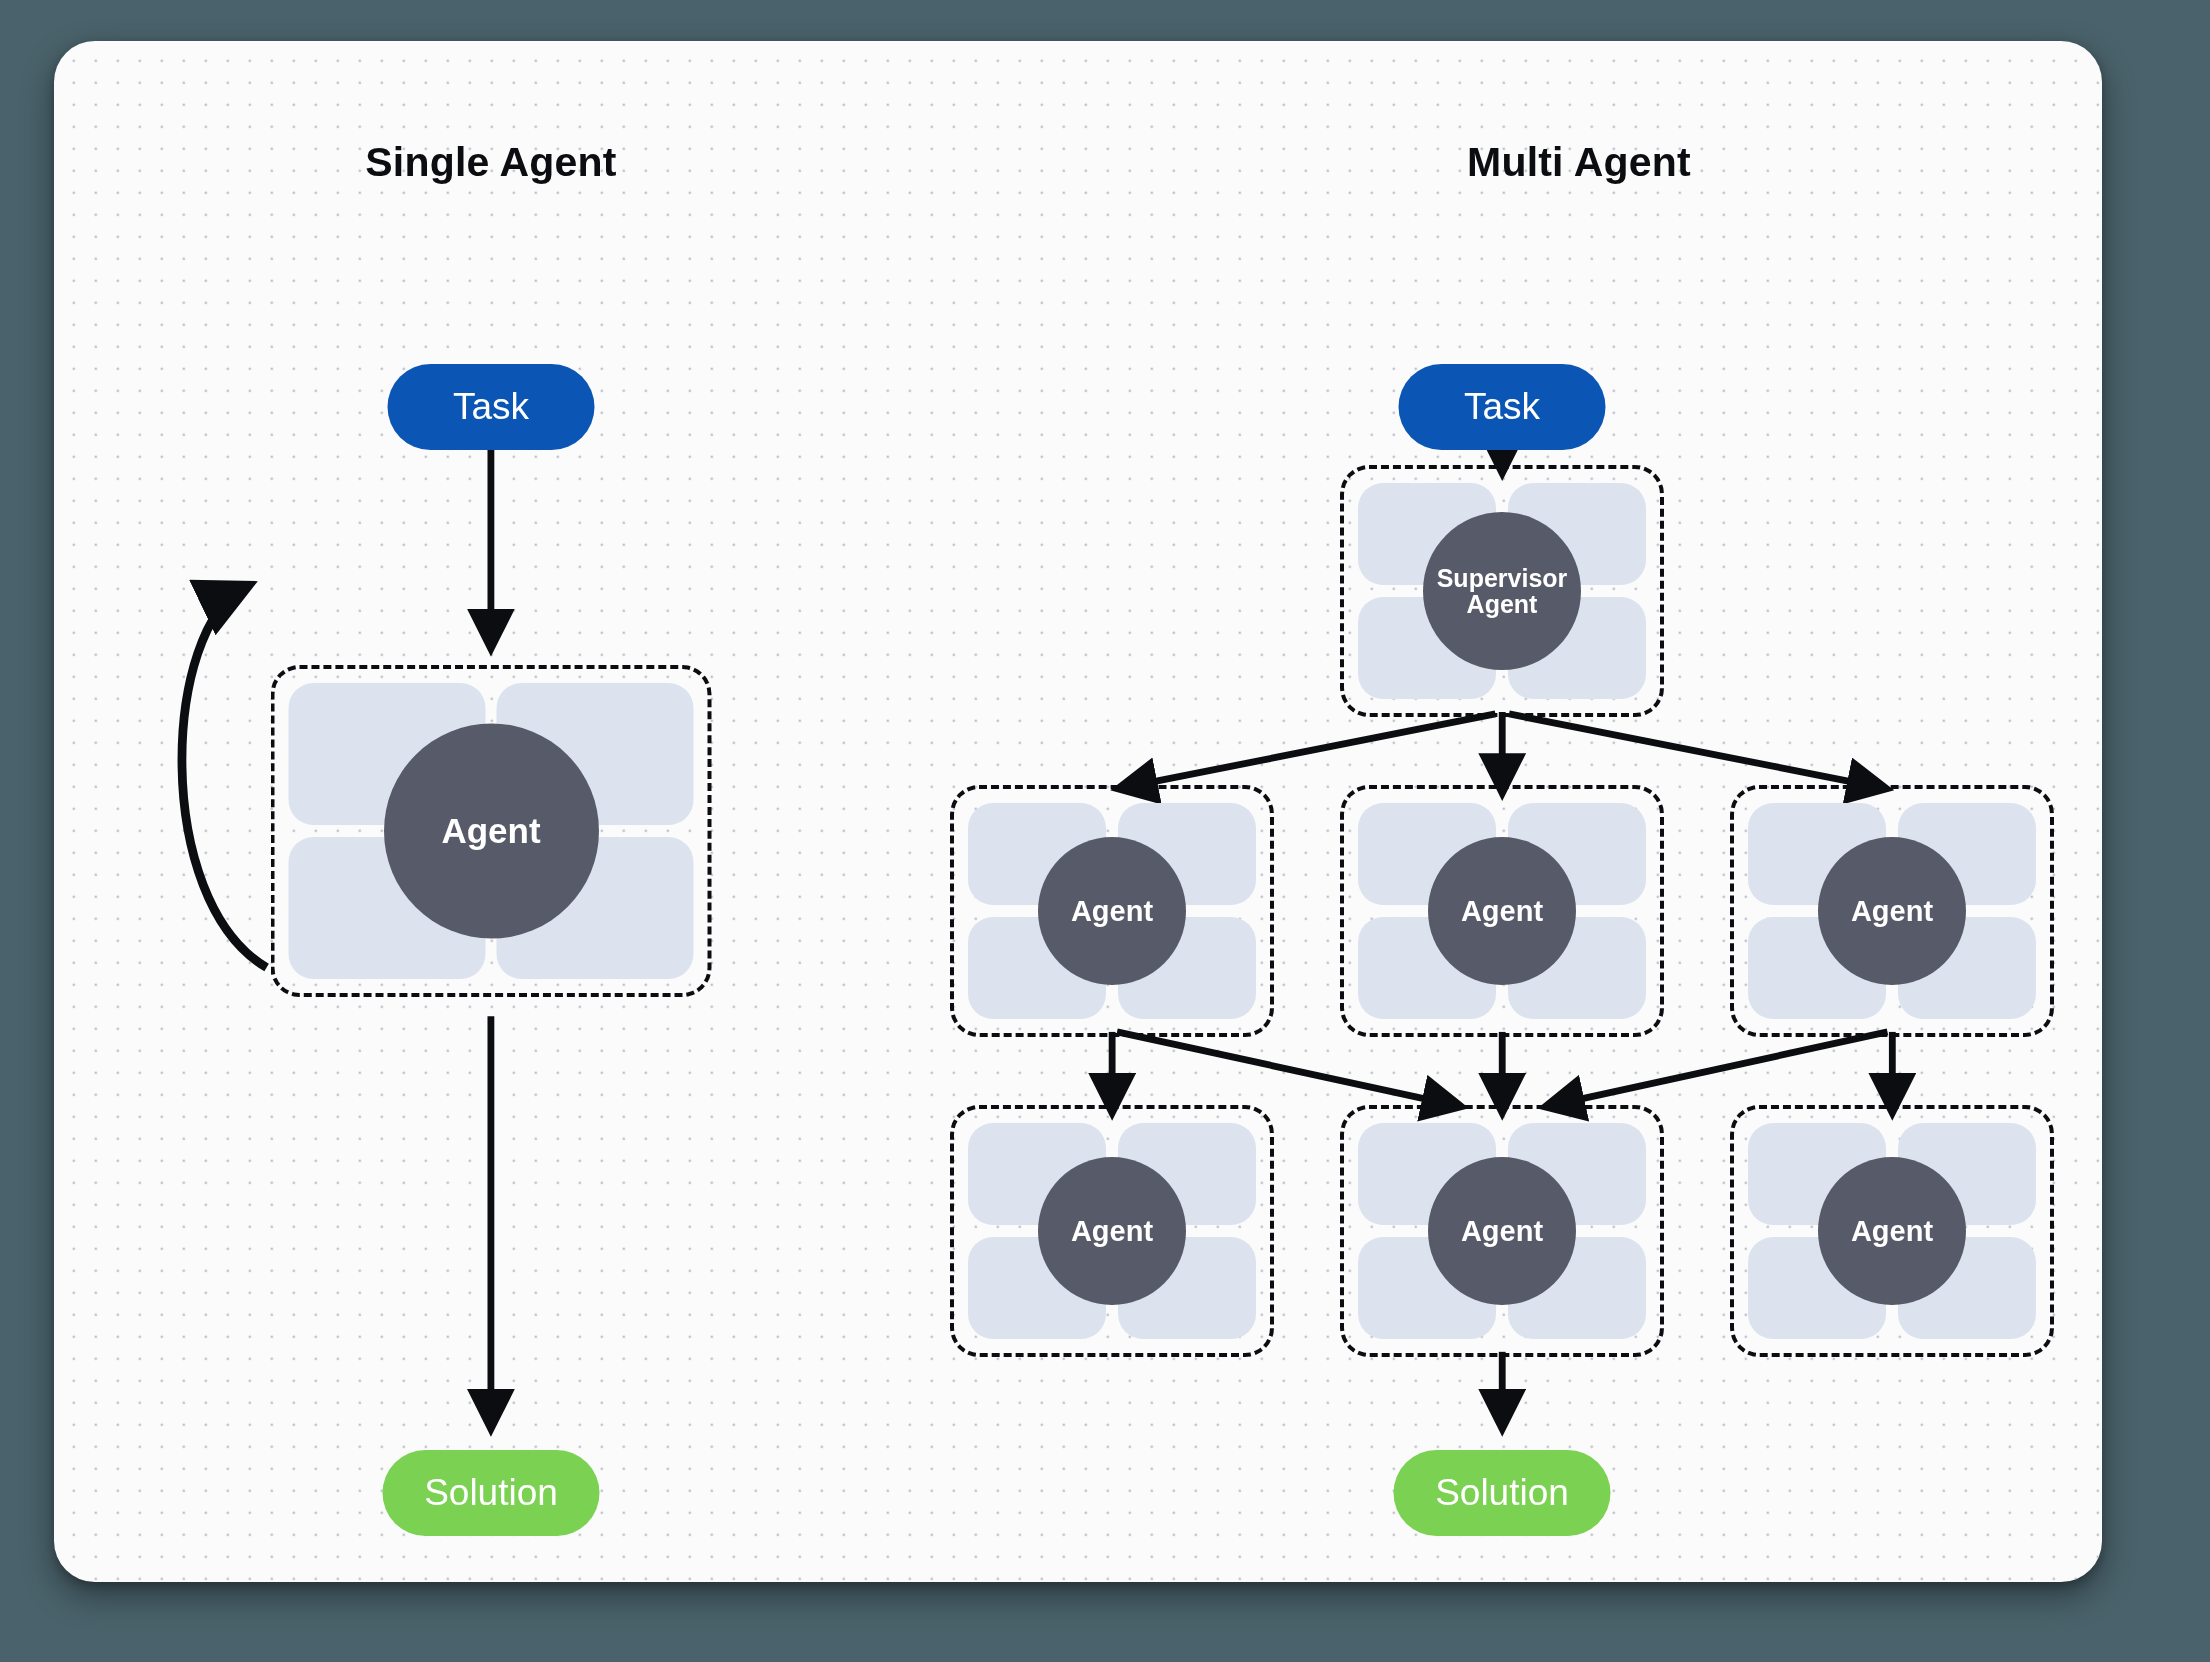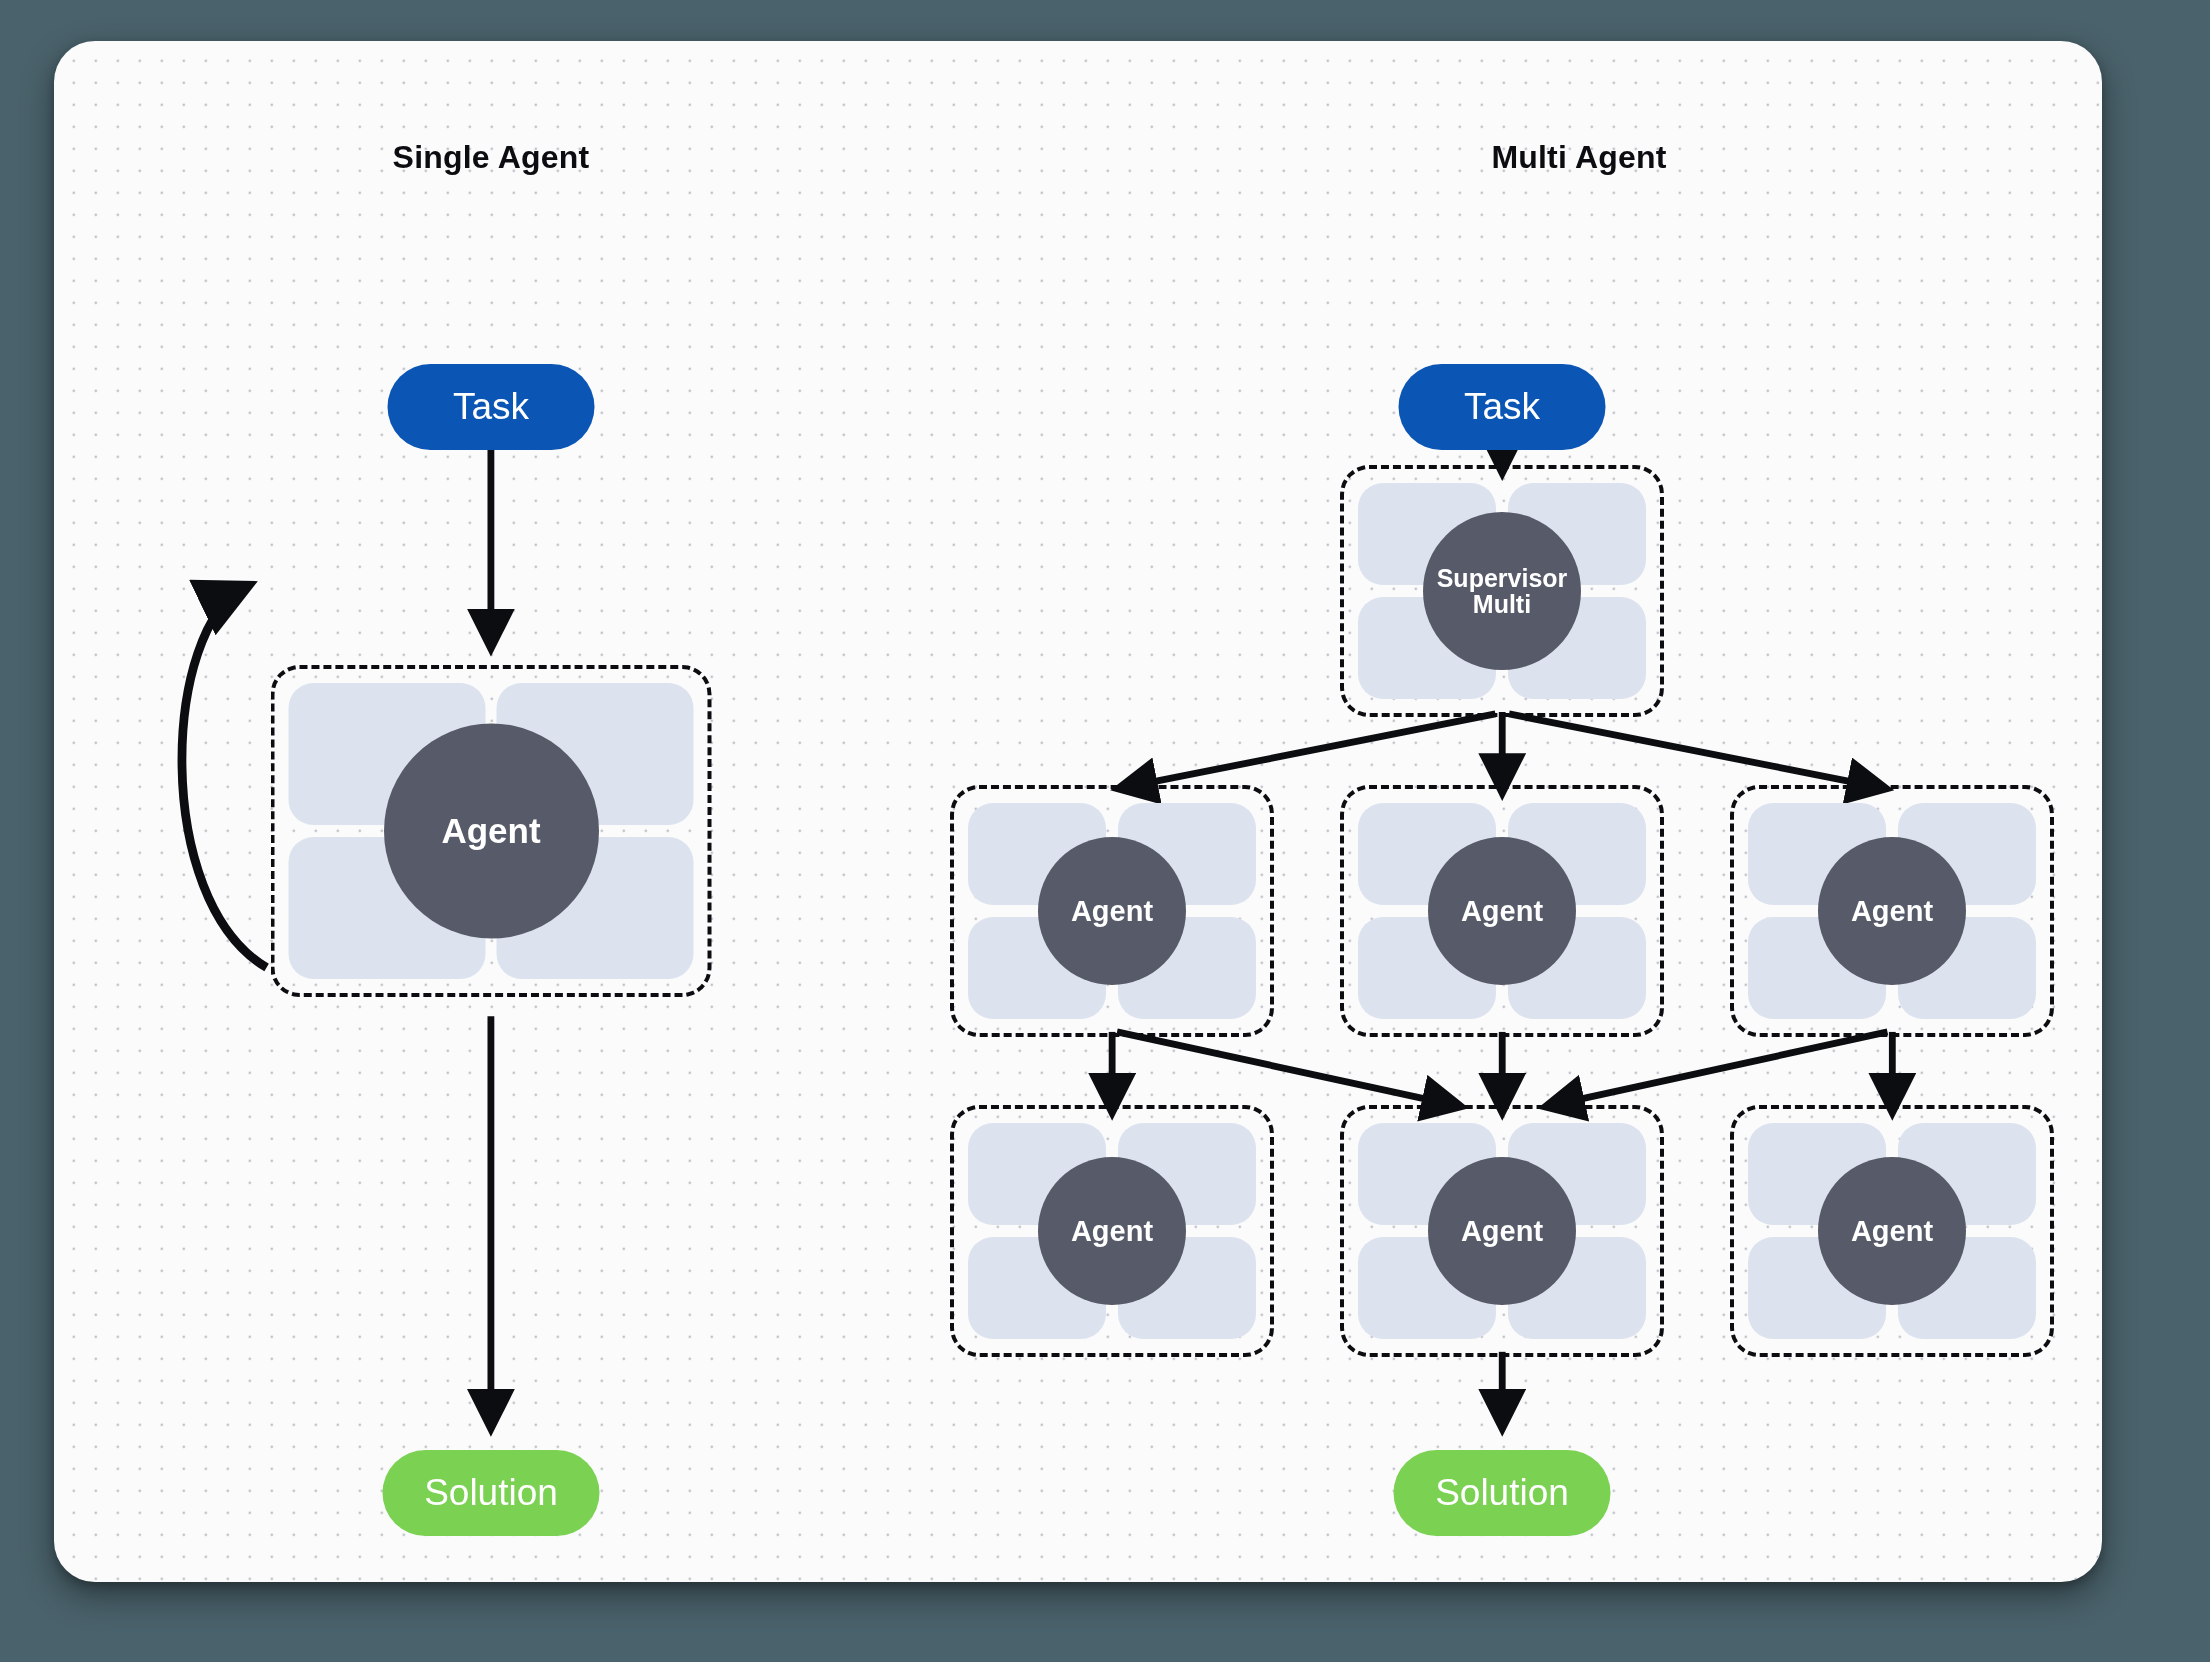--- a/index.html
+++ b/index.html
@@ -24,21 +24,21 @@
     position:absolute; inset:0;
     background-image: radial-gradient(#B9BDC4 1.5px, transparent 1.6px);
     background-size: 22px 22px;
     background-position: 8.8px 8.8px;
     opacity:0.92;
     pointer-events:none;
   }
 
   .panel-title {
     position:absolute;
-    font-size:32px; font-weight:bold; color:#0B0D10;
+    font-size:41px; font-weight:bold; color:#0B0D10;
     letter-spacing:0.2px; white-space:nowrap;
     transform:translateX(-50%);
   }
 
   
   .pill {
     position:absolute;
     transform:translate(-50%,-50%);
     display:flex; align-items:center; justify-content:center;
     border-radius:974px;
@@ -139,21 +139,21 @@
 
     <div class="agent" style="left:1448px; top:550px; width:324px; height:252px;">
       <div class="petals">
         <div class="petal"></div>
         <div class="petal"></div>
         <div class="petal"></div>
         <div class="petal"></div>
       </div>
       <div class="core" style="width:158px; height:158px; font-size:25px;">
         <span style="white-space:pre-line;">Supervisor
-Multi</span>
+Agent</span>
       </div>
     </div>
 
     <div class="agent" style="left:1058px; top:870px; width:324px; height:252px;">
       <div class="petals">
         <div class="petal"></div>
         <div class="petal"></div>
         <div class="petal"></div>
         <div class="petal"></div>
       </div>

